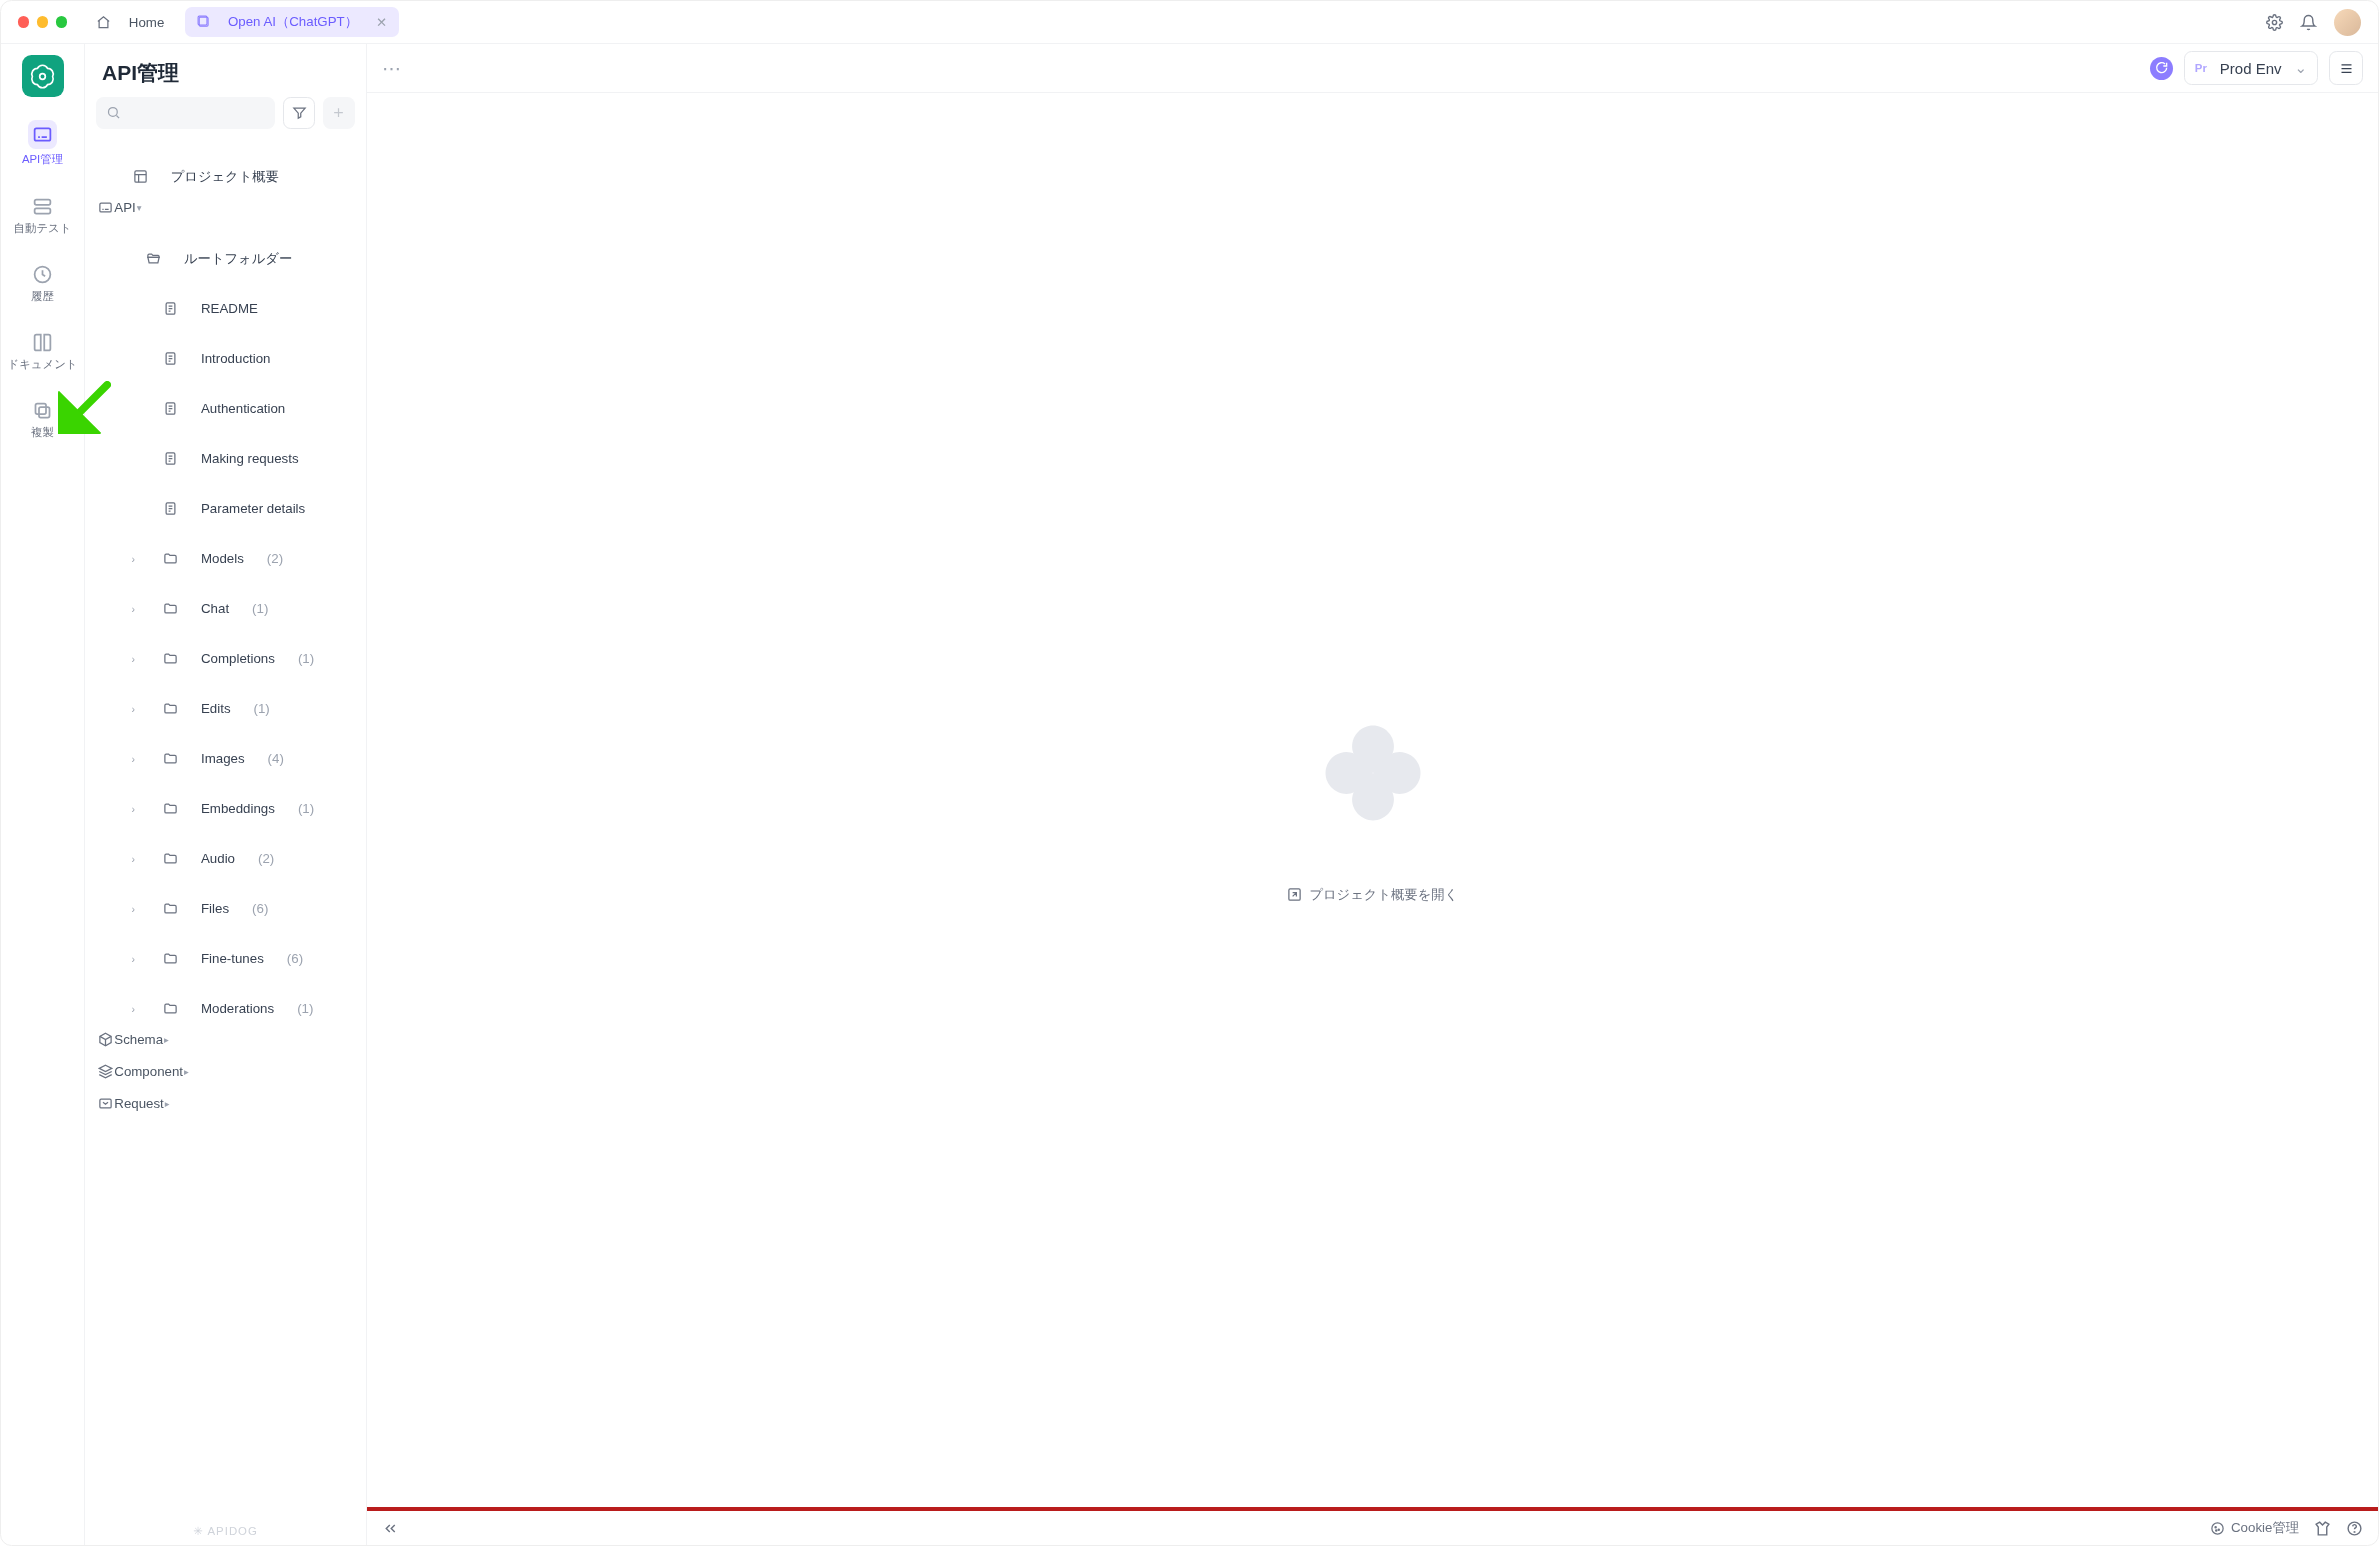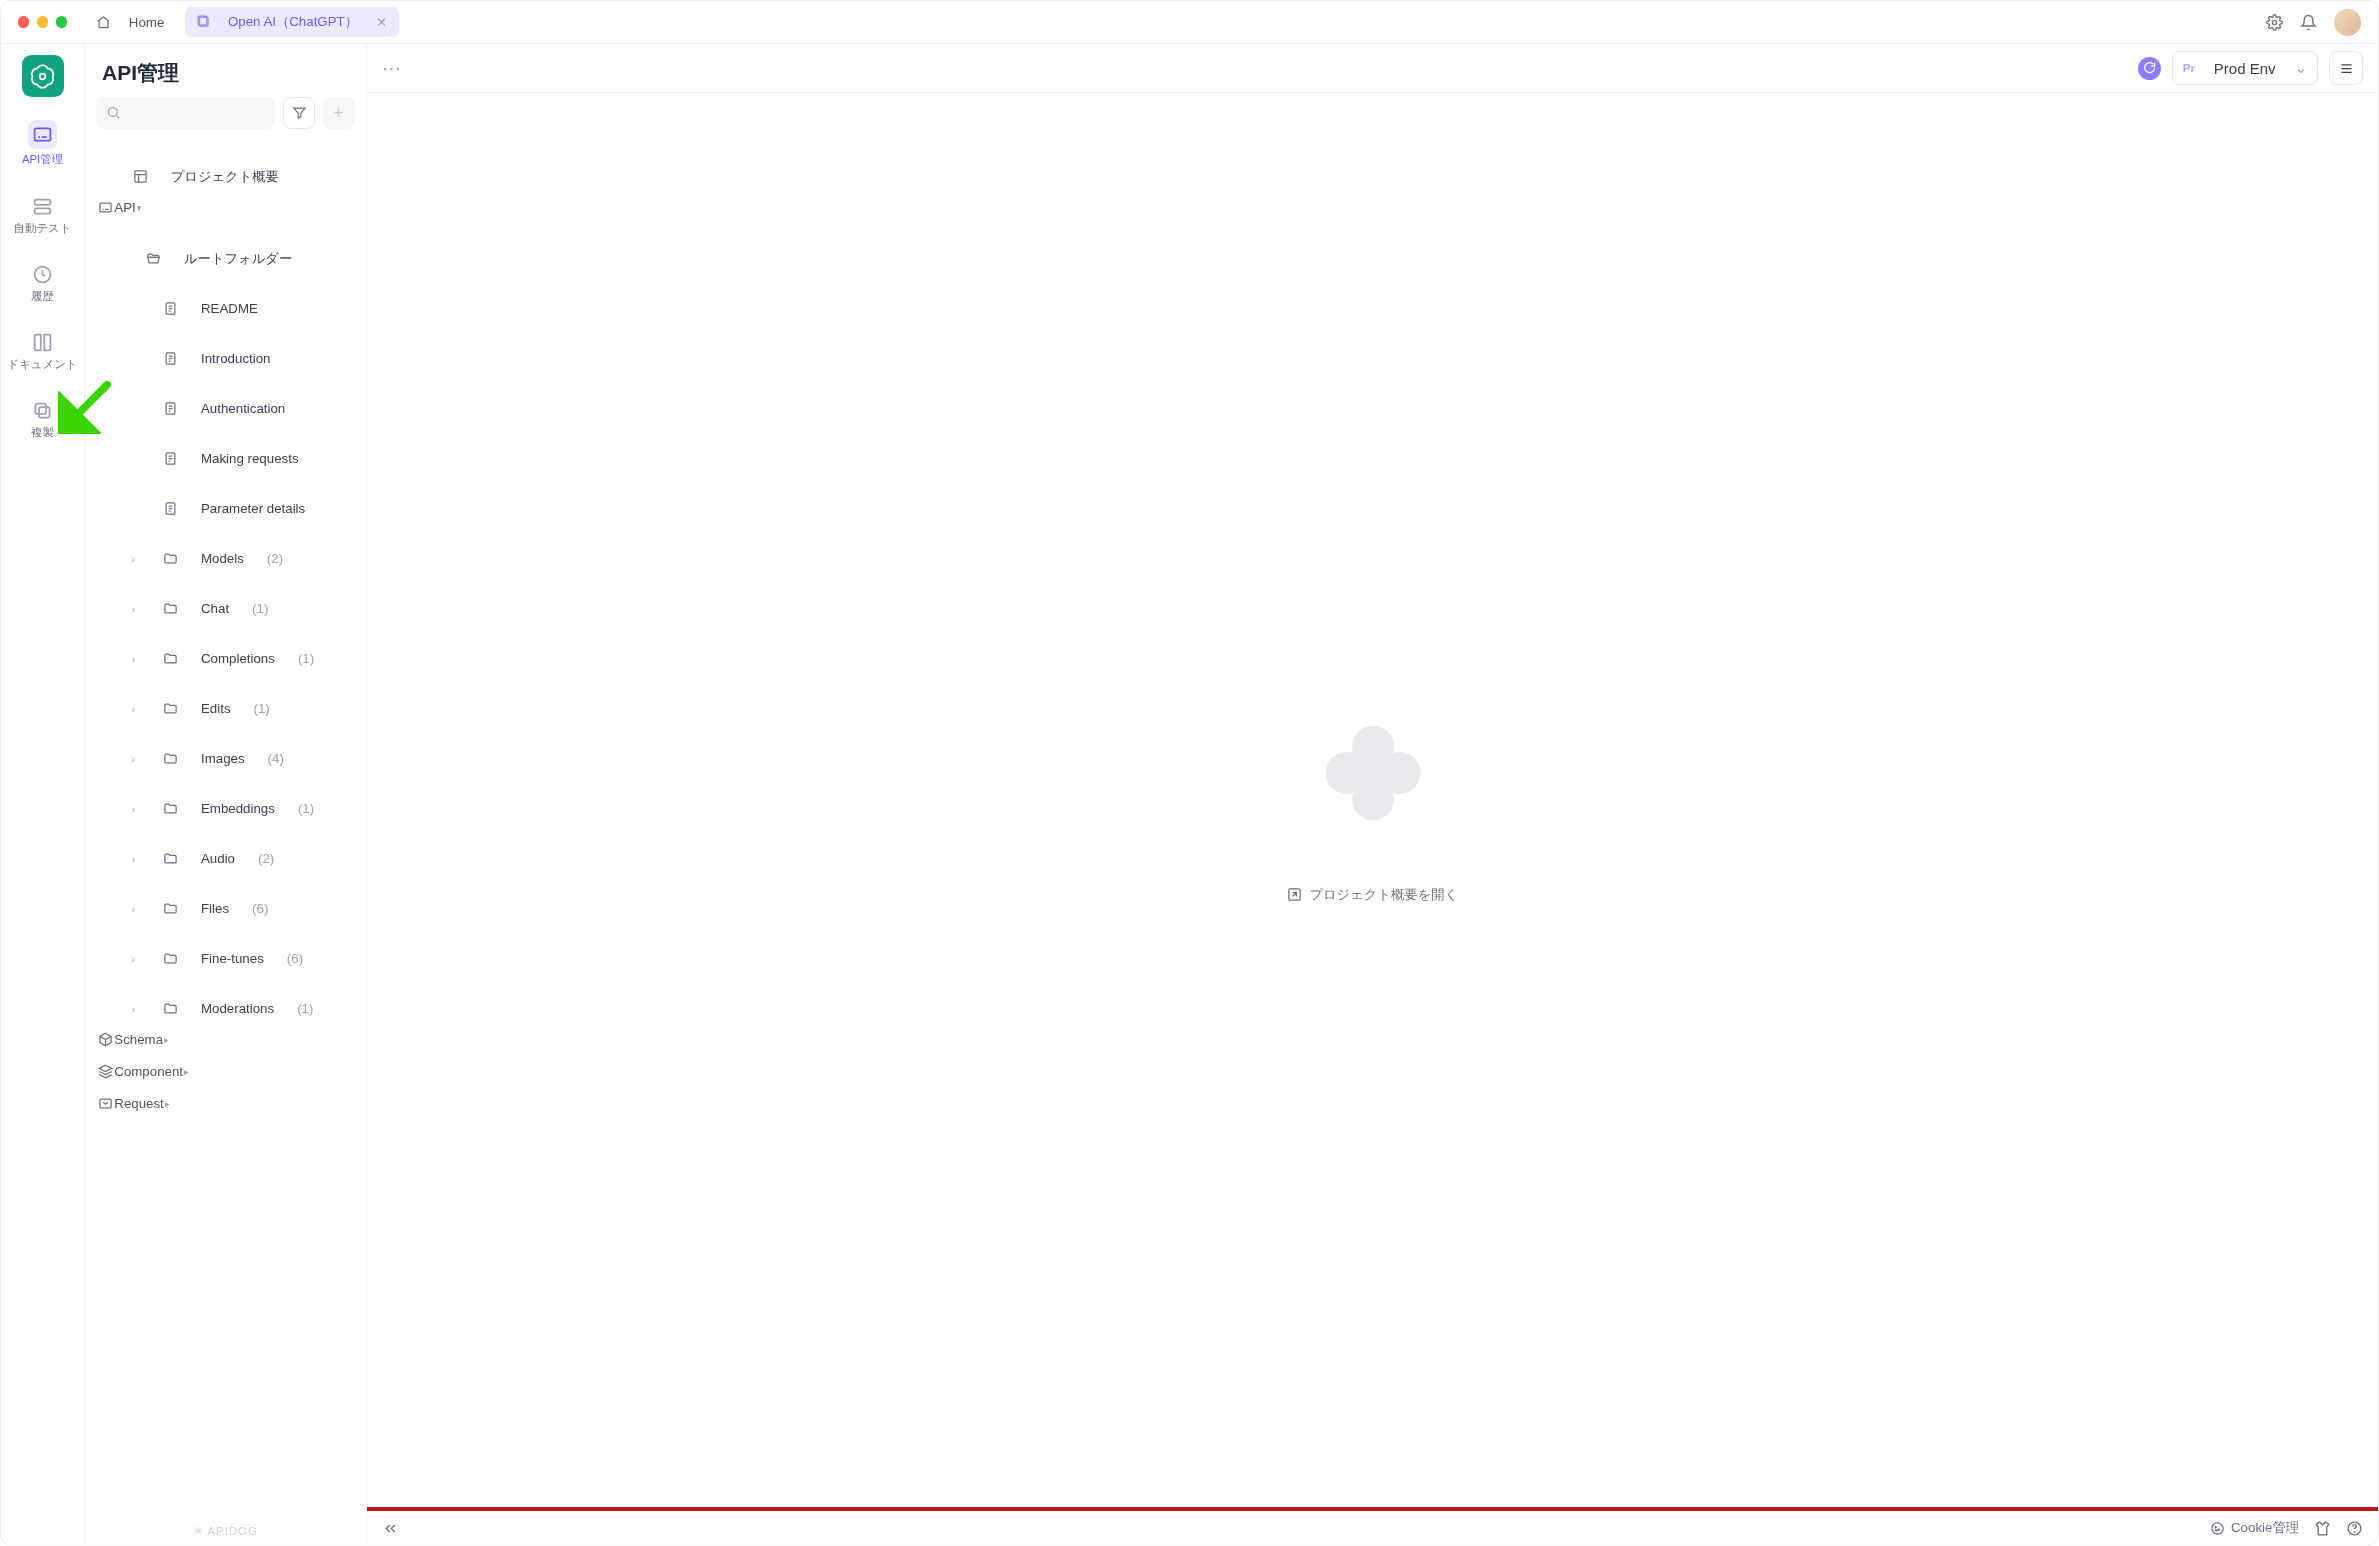--- a/index.html
+++ b/index.html
@@ -48,21 +48,21 @@
   .indent2 { padding-left: 36px; }
   .section-row { display:flex; align-items:center; gap:1px; height:32px; padding-left:7.6px; color:#4b5563; }
   .section-row .tri { color:#9ca3af; font-size:9.5px; }
   .brand-footer { height: 28.5px; display:flex; align-items:center; justify-content:center; color:#cfd3da; font-size:11.4px; letter-spacing:1px; gap:3.8px;}
   
   .main { flex:1; display:flex; flex-direction:column; min-width:0; }
   .main-top { height:49px; border-bottom:1px solid #f1f2f4; display:flex; align-items:center; padding:0 15px; gap:11.4px; }
   .main-top .dots { color:#9ca3af; font-size:19px; letter-spacing:1.9px; }
   .main-top .spacer { flex:1; }
   .env-badge { width:23px; height:23px; border-radius:50%; background:#8c7dff; display:flex; align-items:center; justify-content:center; }
-  .env-select { height:34px; border:1px solid #e5e7eb; border-radius:7.6px; display:flex; align-items:center; gap:19px; padding:0 9.5px; color:#374151; cursor:pointer; }
+  .env-select { height:34px; border:1px solid #e5e7eb; border-radius:7.6px; display:flex; align-items:center; gap:13px; padding:0 9.5px; color:#374151; cursor:pointer; }
   .env-select .pr { color:#b0a6ff; font-size:11.4px; font-weight:600; }
   .env-select .caret { color:#9ca3af; }
   .burger { width:34px; height:34px; border:1px solid #e5e7eb; border-radius:7.6px; display:flex; align-items:center; justify-content:center; color:#374151; cursor:pointer; }
   .main-content { flex:1; display:flex; align-items:center; justify-content:center; flex-direction:column; gap:37px; }
   .placeholder { width:152px; height:152px; }
   .open-overview { display:inline-flex; align-items:center; gap:7.6px; color:#6b7280; font-size:13.3px; }
   .bottom-bar { height:38px; border-top:4px solid #b91c1c; display:flex; align-items:center; padding:0 15px; gap:15px; color:#6b7280; }
   .bottom-bar .spacer { flex:1; }
   .bottom-item { display:inline-flex; align-items:center; gap:5.7px; font-size:13.3px; cursor:pointer; }
   svg { display:block; }

